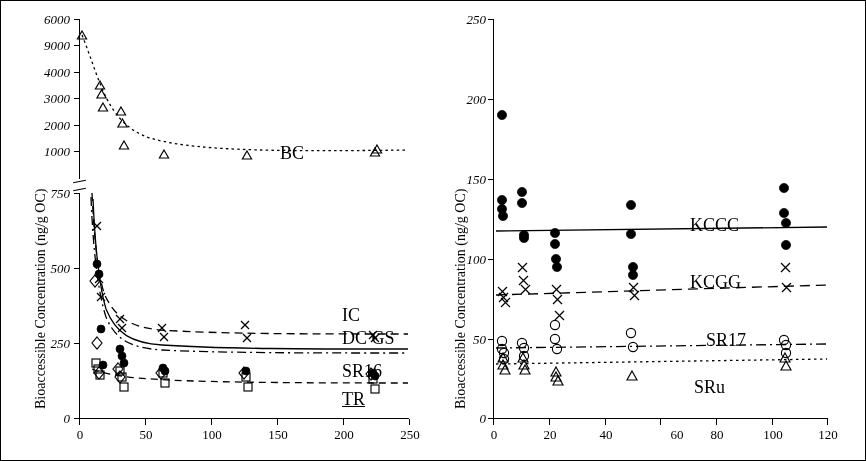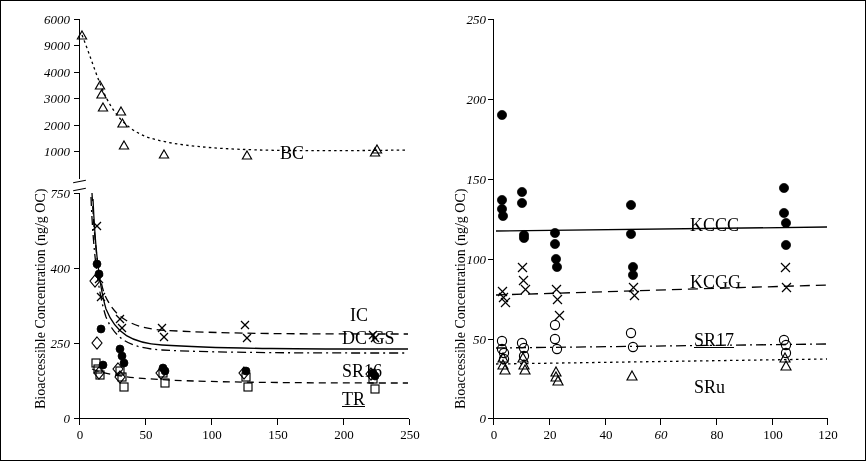--- a/index.html
+++ b/index.html
@@ -178,32 +178,32 @@
           <rect x="40" y="190" width="8" height="8"></rect>
           <rect x="79" y="176" width="8" height="8"></rect>
           <rect x="81" y="186" width="8" height="8"></rect>
           <rect x="162" y="180" width="8" height="8"></rect>
           <rect x="164" y="190" width="8" height="8"></rect>
           <rect x="289" y="182" width="8" height="8"></rect>
           <rect x="291" y="192" width="8" height="8"></rect>
         </g>
       </svg>
 
-      <div class="series-label" style="left:270px;top:112px;text-align:right;">IC</div>
+      <div class="series-label" style="left:262px;top:112px;text-align:right;">IC</div>
       <div class="series-label" style="left:262px;top:135px;">DC GS</div>
       <div class="series-label" style="left:262px;top:168px;">SR16</div>
       <div class="series-label" style="left:262px;top:196px;text-decoration:underline;">TR</div>
     </div>
 
     <div class="tick" style="left:55px;top:184px;width:6px;height:1.4px;"></div>
     <div class="tick" style="left:55px;top:259px;width:6px;height:1.4px;"></div>
     <div class="tick" style="left:55px;top:334px;width:6px;height:1.4px;"></div>
     <div class="tick" style="left:55px;top:409px;width:6px;height:1.4px;"></div>
     <div class="ytlabel" style="left:5px;top:177px;">750</div>
-    <div class="ytlabel" style="left:5px;top:252px;">400</div>
+    <div class="ytlabel" style="left:5px;top:252px;">500</div>
     <div class="ytlabel" style="left:5px;top:327px;">250</div>
     <div class="ytlabel" style="left:5px;top:402px;">0</div>
 
     <div class="tick" style="left:60px;top:410px;width:1.4px;height:6px;"></div>
     <div class="tick" style="left:126px;top:410px;width:1.4px;height:6px;"></div>
     <div class="tick" style="left:192px;top:410px;width:1.4px;height:6px;"></div>
     <div class="tick" style="left:258px;top:410px;width:1.4px;height:6px;"></div>
     <div class="tick" style="left:324px;top:410px;width:1.4px;height:6px;"></div>
     <div class="tick" style="left:390px;top:410px;width:1.4px;height:6px;"></div>
     <div class="ticklabel" style="left:41px;top:418px;">0</div>
@@ -337,21 +337,21 @@
           <polygon points="64,357 69,366 59,366"></polygon>
           <polygon points="138,352 143,361 133,361"></polygon>
           <polygon points="291,334 296,343 286,343"></polygon>
           <polygon points="292,342 297,351 287,351"></polygon>
         </g>
       </svg>
 
 
       <div class="series-label" style="left:196px;top:196px;">KCCC</div>
       <div class="series-label" style="left:196px;top:253px;">KCGG</div>
-      <div class="series-label" style="left:200px;top:311px;text-decoration:underline;">SR17</div>
+      <div class="series-label" style="left:212px;top:311px;">SR17</div>
       <div class="series-label" style="left:200px;top:358px;">SRu</div>
     </div>
 
     <div class="tick" style="left:47px;top:10px;width:6px;height:1.4px;"></div>
     <div class="tick" style="left:47px;top:90px;width:6px;height:1.4px;"></div>
     <div class="tick" style="left:47px;top:170px;width:6px;height:1.4px;"></div>
     <div class="tick" style="left:47px;top:250px;width:6px;height:1.4px;"></div>
     <div class="tick" style="left:47px;top:330px;width:6px;height:1.4px;"></div>
     <div class="tick" style="left:47px;top:409px;width:6px;height:1.4px;"></div>
     <div class="ytlabel" style="left:-1px;top:3px;">250</div>
@@ -364,19 +364,19 @@
     <div class="tick" style="left:52px;top:410px;width:1.4px;height:6px;"></div>
     <div class="tick" style="left:108px;top:410px;width:1.4px;height:6px;"></div>
     <div class="tick" style="left:164px;top:410px;width:1.4px;height:6px;"></div>
     <div class="tick" style="left:219px;top:410px;width:1.4px;height:6px;"></div>
     <div class="tick" style="left:275px;top:410px;width:1.4px;height:6px;"></div>
     <div class="tick" style="left:331px;top:410px;width:1.4px;height:6px;"></div>
     <div class="tick" style="left:386px;top:410px;width:1.4px;height:6px;"></div>
     <div class="ticklabel" style="left:33px;top:418px;">0</div>
     <div class="ticklabel" style="left:89px;top:418px;">20</div>
     <div class="ticklabel" style="left:145px;top:418px;">40</div>
-    <div class="ticklabel" style="left:200px;top:418px;font-style:italic;">60</div>
+    <div class="ticklabel" style="left:216px;top:418px;">60</div>
     <div class="ticklabel" style="left:256px;top:418px;">80</div>
     <div class="ticklabel" style="left:312px;top:418px;">100</div>
     <div class="ticklabel" style="left:367px;top:418px;">120</div>
   </div>
 
 </div>
 
 </body></html>

